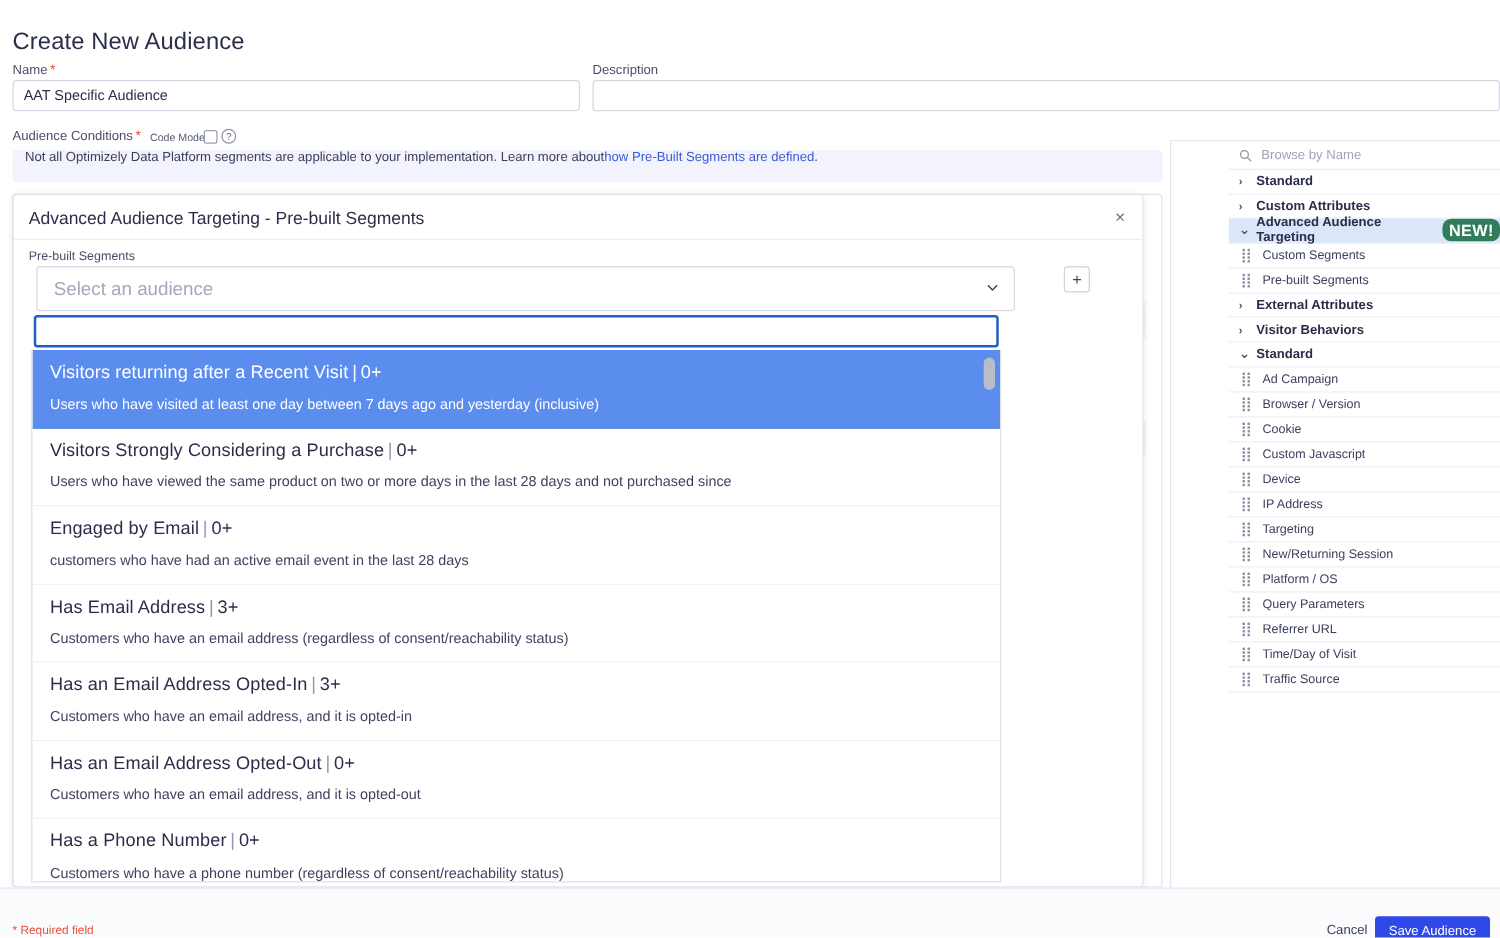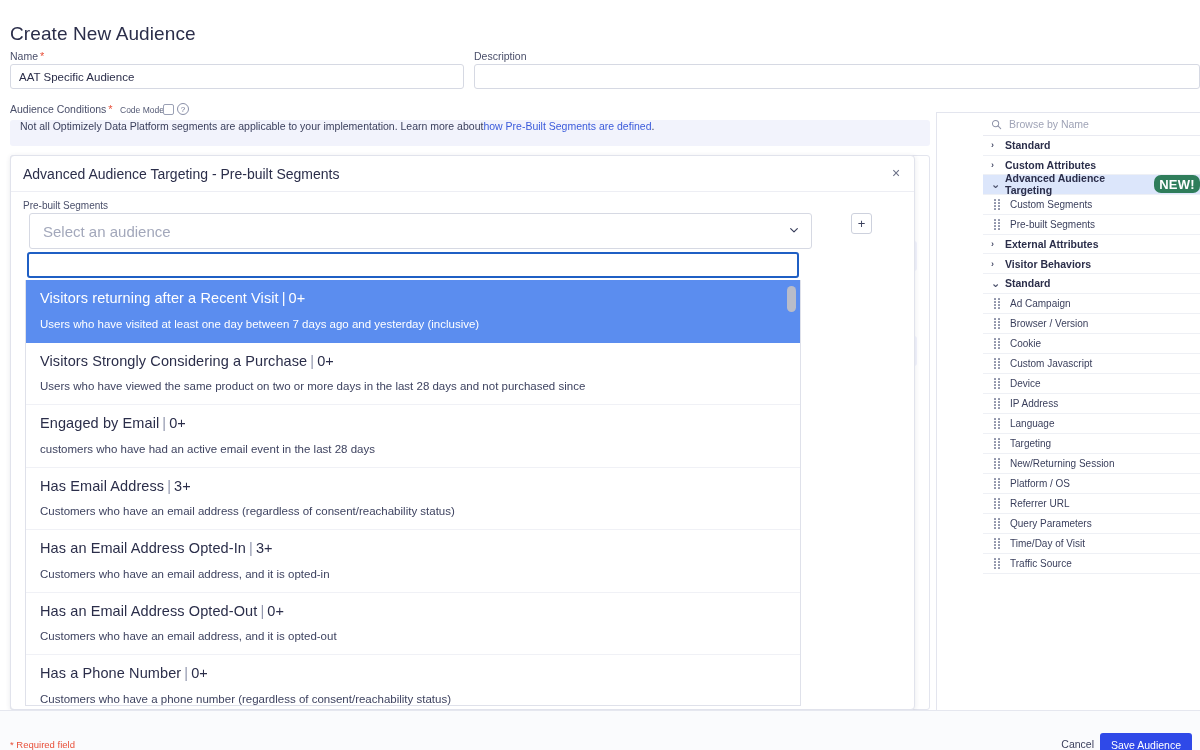--- a/index.html
+++ b/index.html
@@ -487,33 +487,20 @@
           <span class="drag-handle">
             <i></i>
             <i></i>
             <i></i>
             <i></i>
             <i></i>
             <i></i>
             <i></i>
             <i></i>
           </span>
-          <span>Language</span>
-        </div>
-        <div class="rp-item">
-          <span class="drag-handle">
-            <i></i>
-            <i></i>
-            <i></i>
-            <i></i>
-            <i></i>
-            <i></i>
-            <i></i>
-            <i></i>
-          </span>
           <span>Targeting</span>
         </div>
         <div class="rp-item">
           <span class="drag-handle">
             <i></i>
             <i></i>
             <i></i>
             <i></i>
             <i></i>
             <i></i>
@@ -539,34 +526,34 @@
           <span class="drag-handle">
             <i></i>
             <i></i>
             <i></i>
             <i></i>
             <i></i>
             <i></i>
             <i></i>
             <i></i>
           </span>
+          <span>Query Parameters</span>
+        </div>
+        <div class="rp-item">
+          <span class="drag-handle">
+            <i></i>
+            <i></i>
+            <i></i>
+            <i></i>
+            <i></i>
+            <i></i>
+            <i></i>
+            <i></i>
+          </span>
           <span>Referrer URL</span>
-        </div>
-        <div class="rp-item">
-          <span class="drag-handle">
-            <i></i>
-            <i></i>
-            <i></i>
-            <i></i>
-            <i></i>
-            <i></i>
-            <i></i>
-            <i></i>
-          </span>
-          <span>Query Parameters</span>
         </div>
         <div class="rp-item">
           <span class="drag-handle">
             <i></i>
             <i></i>
             <i></i>
             <i></i>
             <i></i>
             <i></i>
             <i></i>

